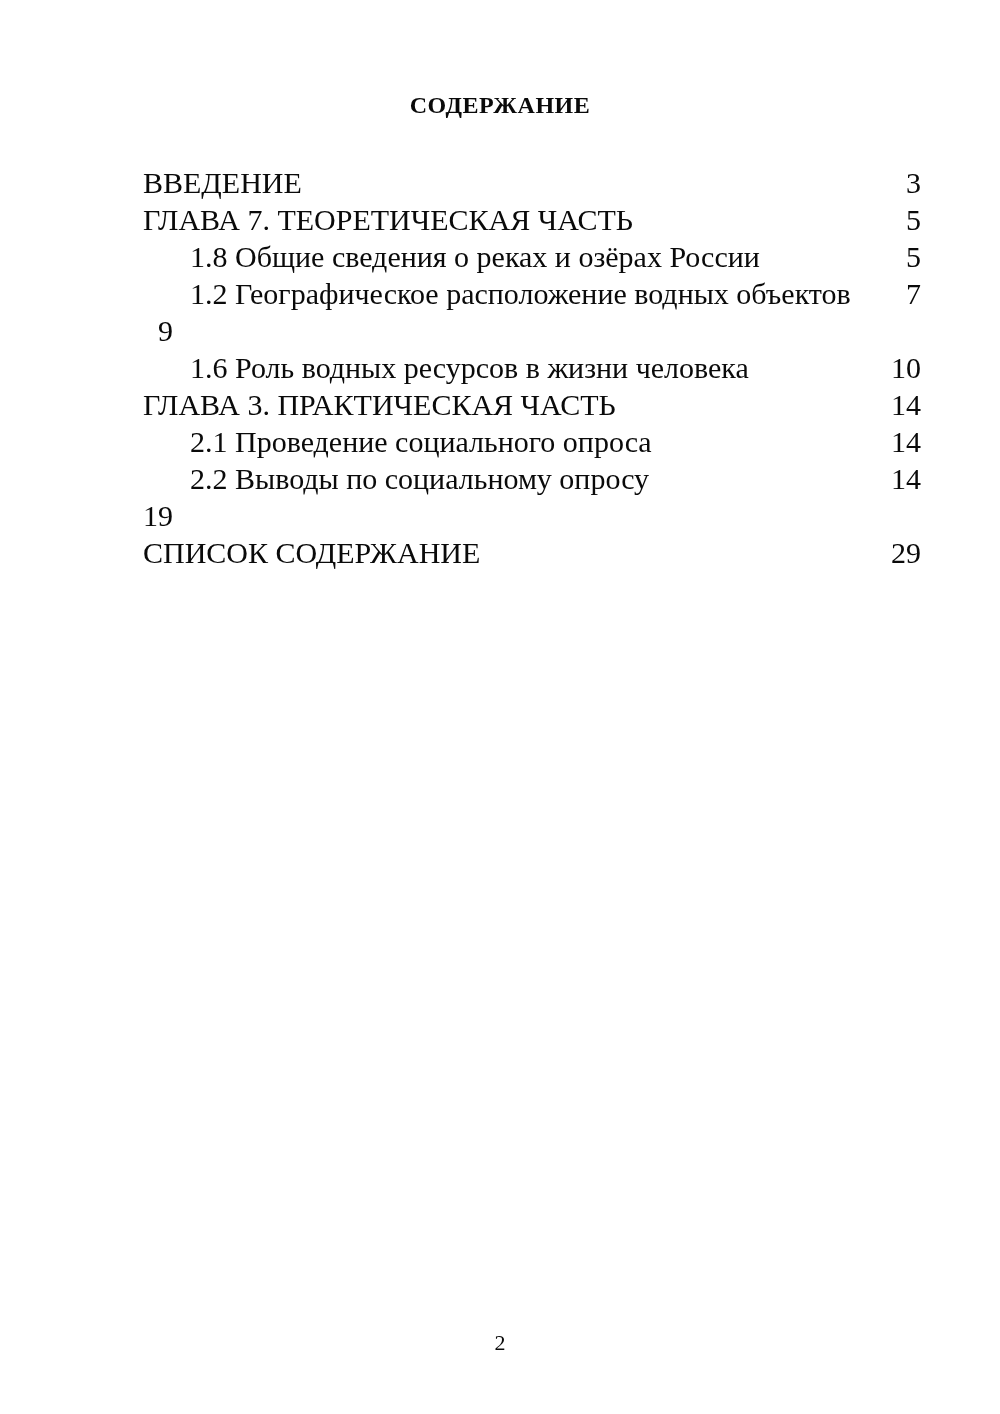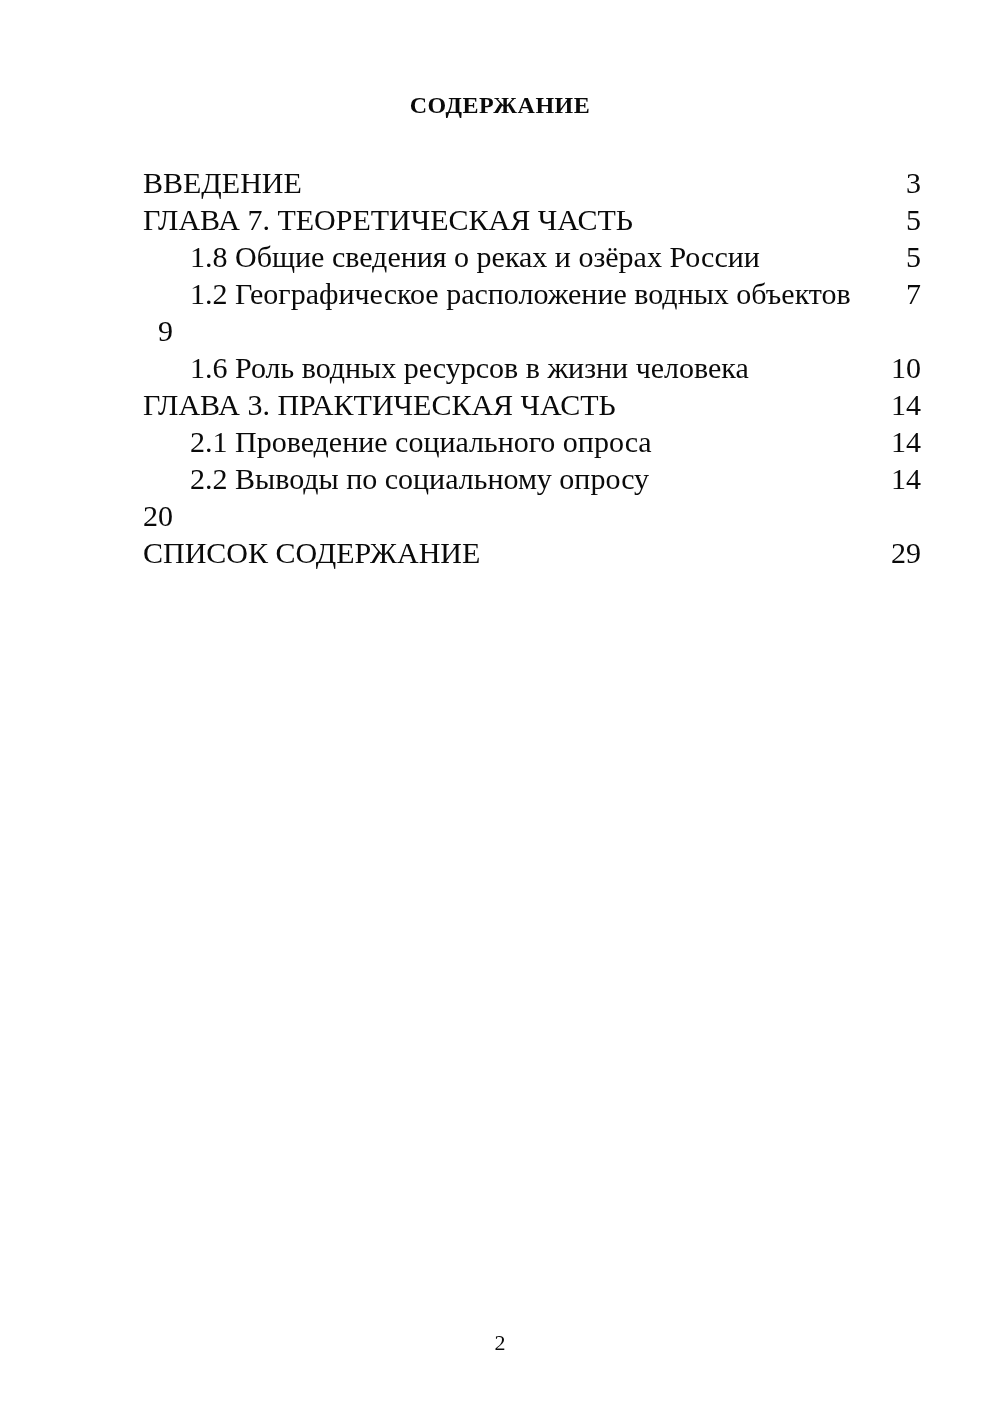--- a/index.html
+++ b/index.html
@@ -118,21 +118,21 @@
       <span class="label">2.1 Проведение социального опроса</span>
       <span class="page-num">14</span>
     </div>
 
     <div class="toc-row level-2">
       <span class="label">2.2 Выводы по социальному опросу</span>
       <span class="page-num">14</span>
     </div>
 
     <div class="toc-row level-1">
-      <span class="page-num">20</span>
+      <span class="page-num">19</span>
     </div>
 
     <div class="toc-row level-1">
       <span class="label">СПИСОК СОДЕРЖАНИЕ</span>
       <span class="page-num">29</span>
     </div>
 
   </div>
 
   <div class="page-footer">2</div>

